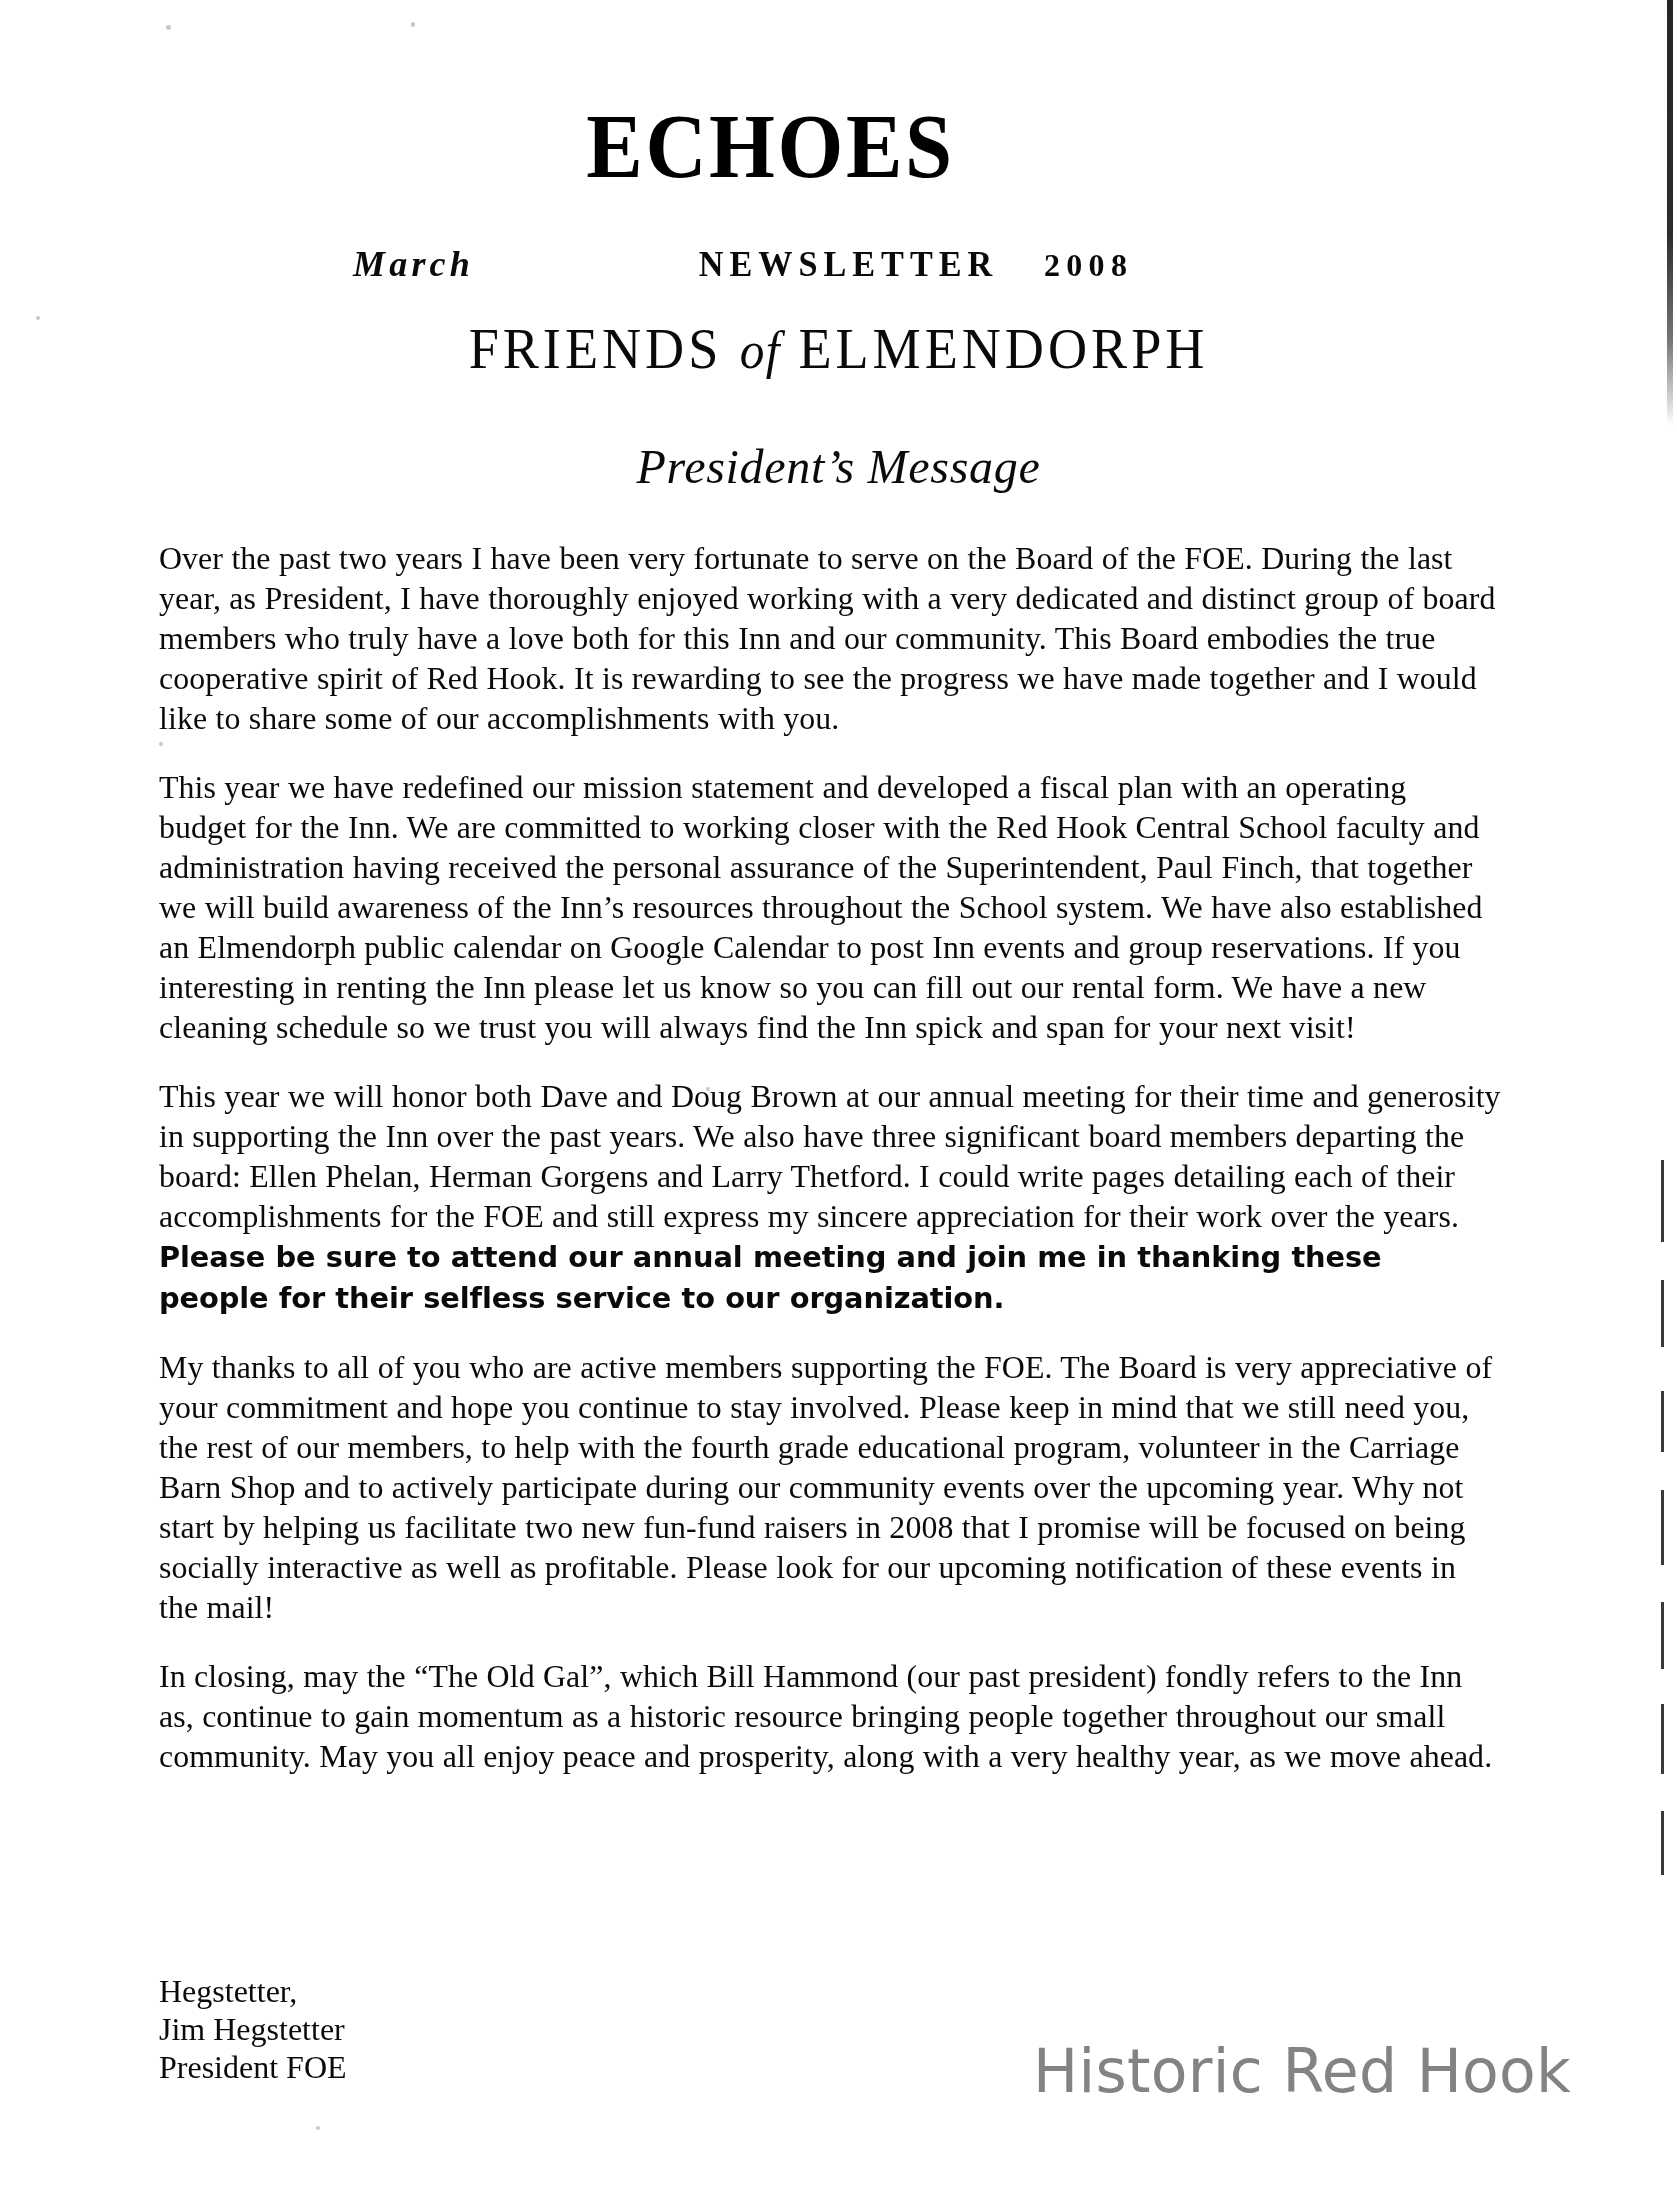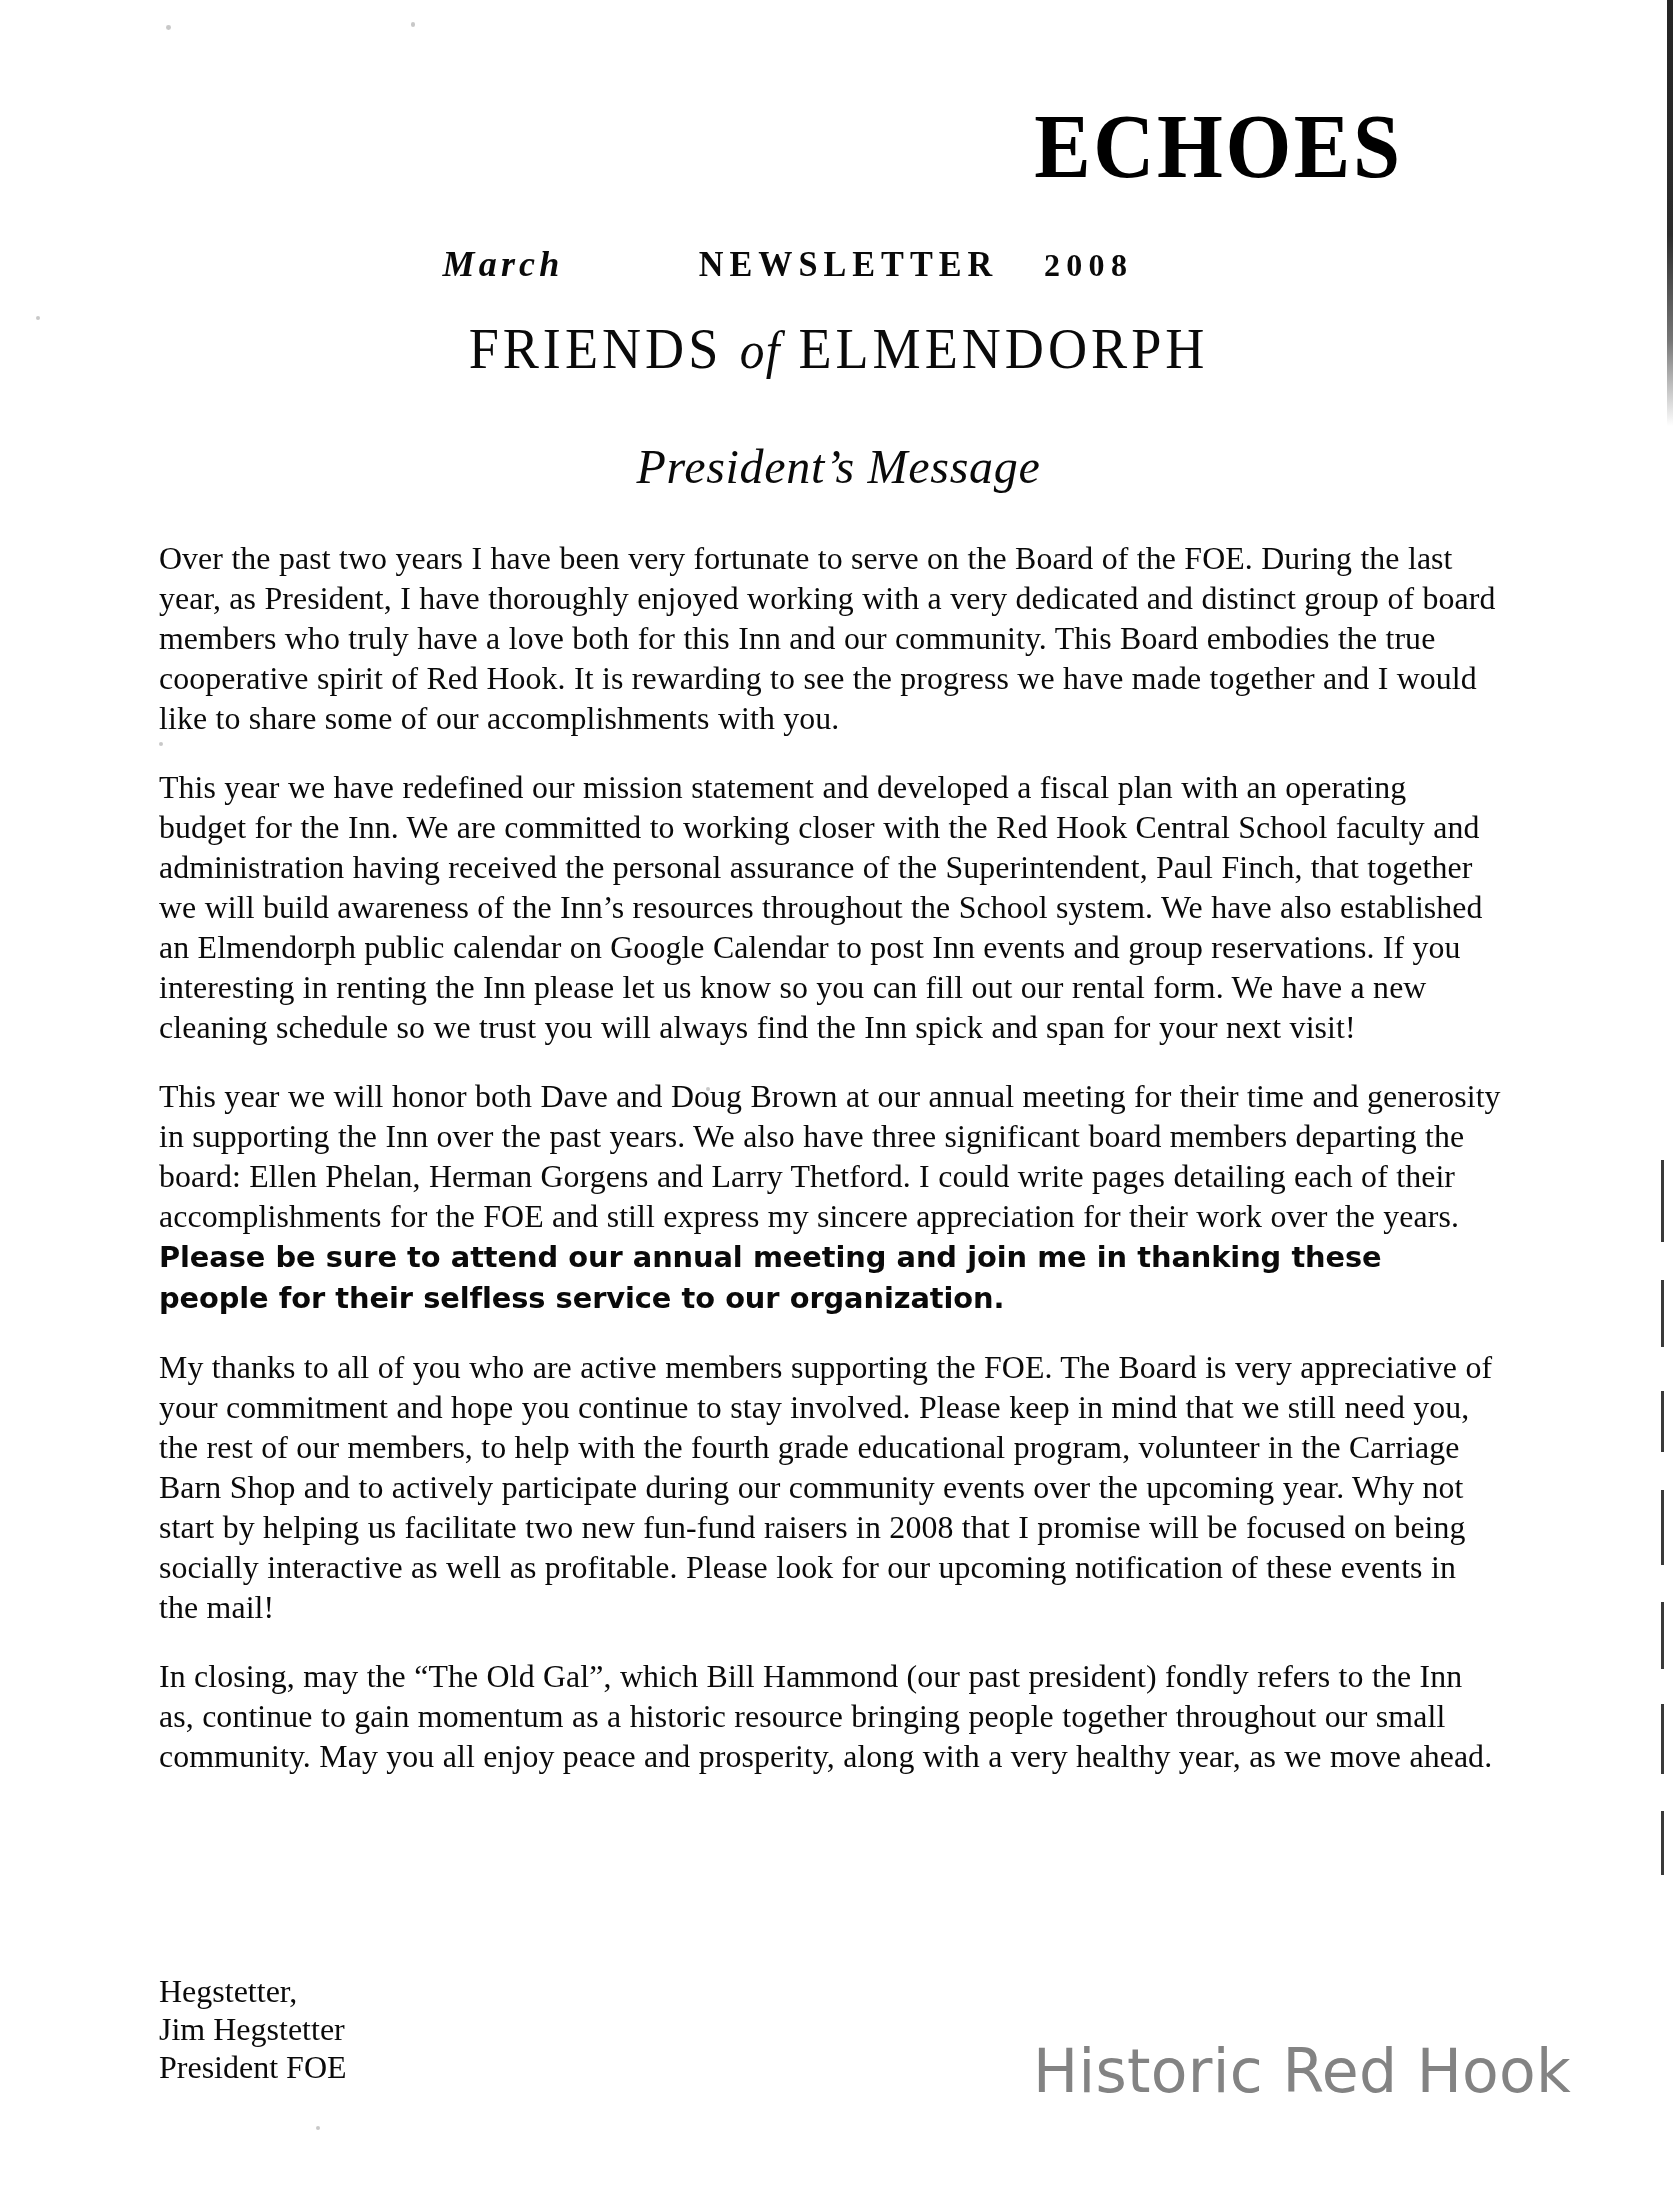--- a/index.html
+++ b/index.html
@@ -43,21 +43,22 @@
     border-radius: 50%;
     opacity: 0.55;
   }
 
   
   .masthead {
     position: absolute;
     top: 67px;
     left: 0;
     width: 1461px;
-    text-align: right;
+    text-align: center;
+    padding-left: 40px;
   }
   .masthead-title {
     font-family: "Liberation Serif", "DejaVu Serif", serif;
     font-size: 131px;
     line-height: 1;
     font-weight: 700;
     letter-spacing: 2.8px;
     font-variant: small-caps;
     text-transform: lowercase;
     color: #000000;
@@ -73,21 +74,20 @@
     display: flex;
     justify-content: center;
     align-items: baseline;
   }
   .sub-month {
     font-style: italic;
     font-weight: 700;
     font-size: 36px;
     letter-spacing: 4.2px;
     width: 300px;
-    text-align: center;
   }
   .sub-kind {
     font-weight: 700;
     font-size: 36px;
     letter-spacing: 6.3px;
     width: 391px;
     text-align: center;
     transform: scaleX(0.95);
   }
   .sub-year {

